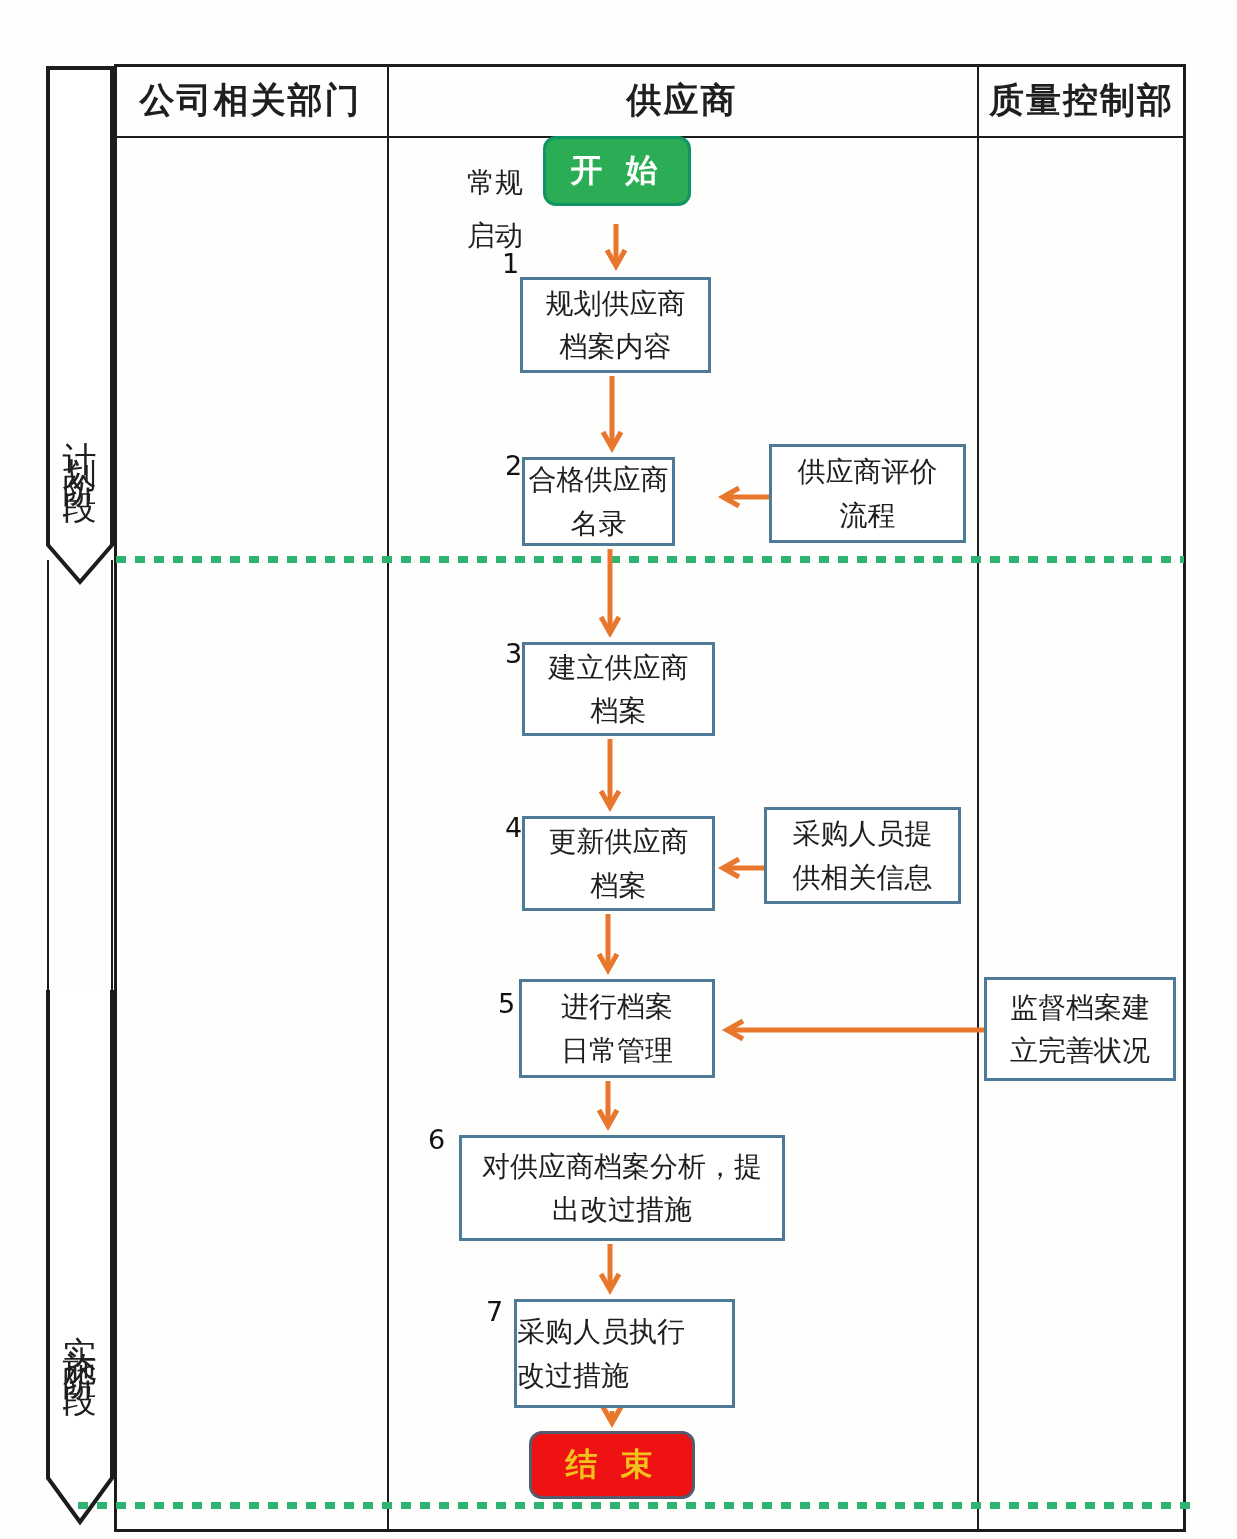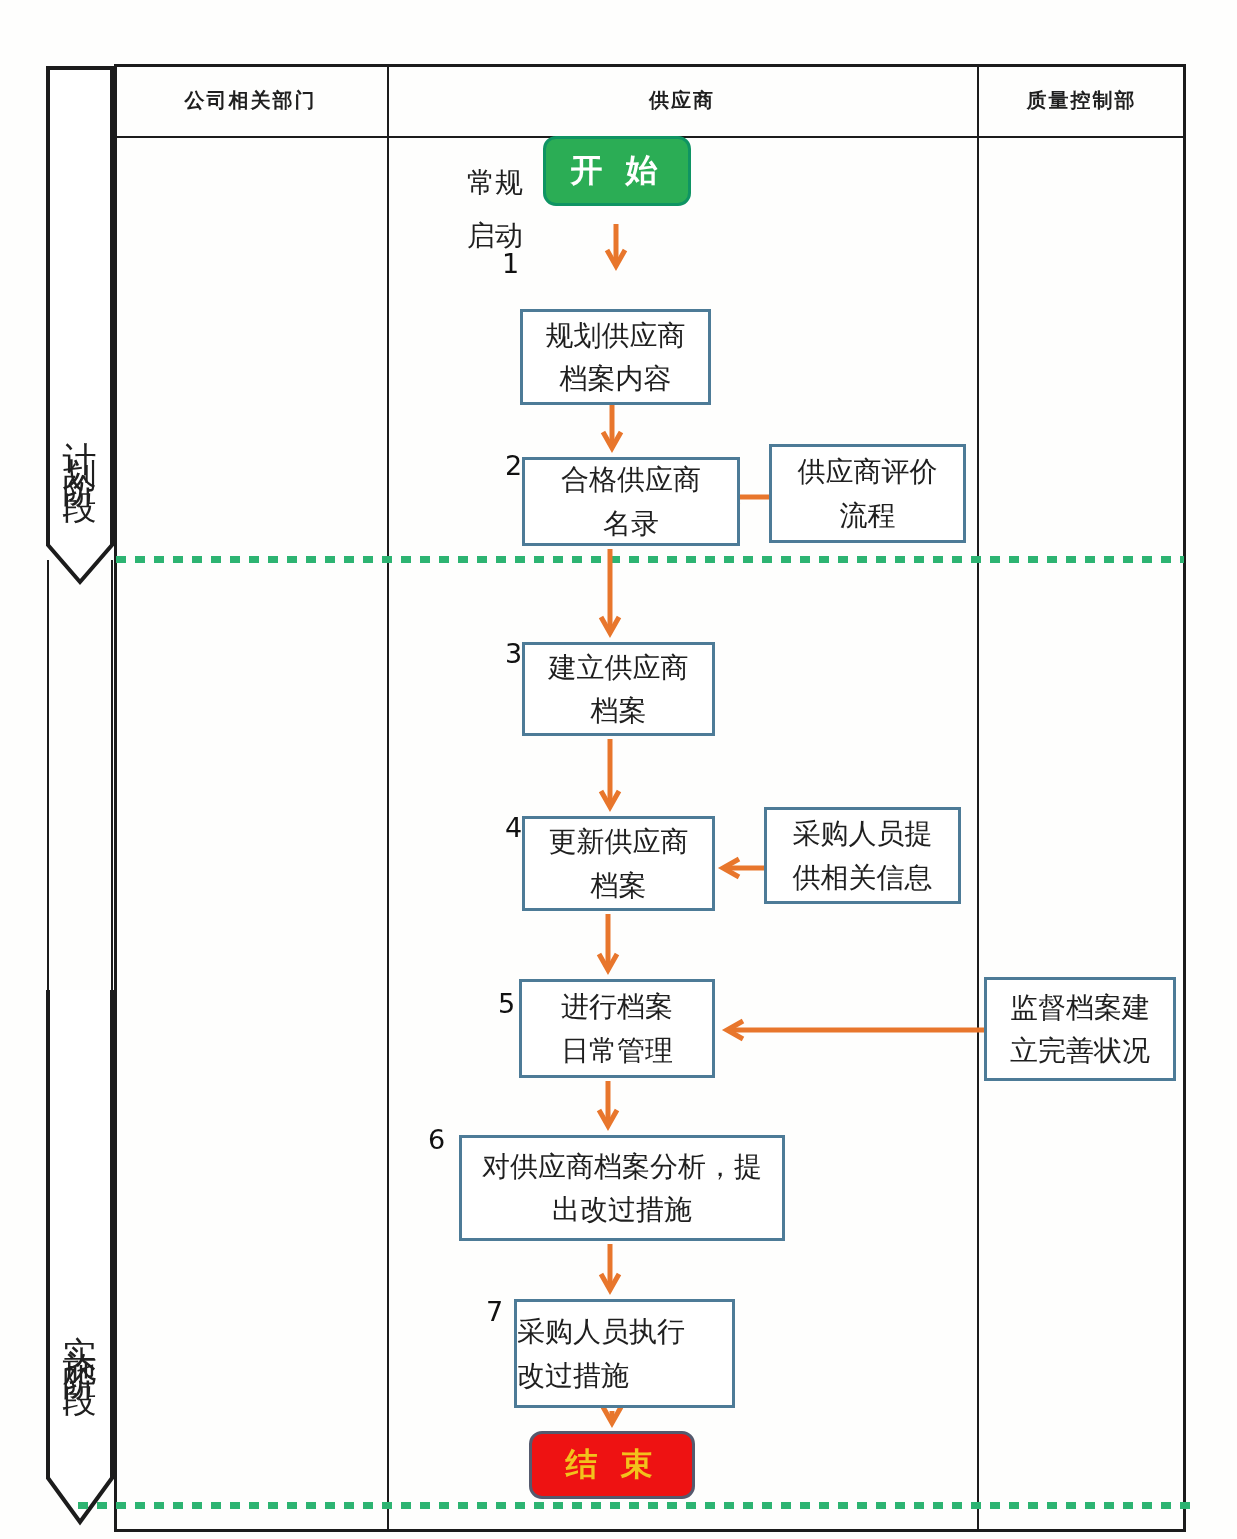--- a/index.html
+++ b/index.html
@@ -10,21 +10,21 @@
   }
   
   .grid-frame{
     position:absolute;left:114px;top:64px;width:1072px;height:1468px;
     box-sizing:border-box;border:3px solid var(--line,#1c1c1c);background:transparent;
   }
   .hline{position:absolute;background:var(--line,#1c1c1c);height:2px;}
   .vline{position:absolute;background:var(--line,#1c1c1c);width:2px;}
   .lane-label{
     position:absolute;top:64px;height:72px;display:flex;align-items:center;justify-content:center;
-    font-weight:bold;font-size:20px;letter-spacing:2px;
+    font-weight:bold;font-size:35px;letter-spacing:2px;
   }
   
   .phase-divider{
     position:absolute;height:7px;
     background:repeating-linear-gradient(90deg,var(--phase-divider,#2db472) 0 10px,transparent 10px 19px);
   }
   
   .phase-label{
     position:absolute;writing-mode:vertical-rl;text-orientation:upright;
     font-size:34px;letter-spacing:16px;display:flex;align-items:center;justify-content:center;
@@ -111,27 +111,27 @@
     <line class="flow-arrow" x1="612" y1="1411" x2="612" y2="1423" marker-end="url(#chev)"></line>
     <line class="flow-arrow" x1="769" y1="497" x2="723" y2="497" marker-end="url(#chev)"></line>
     <line class="flow-arrow" x1="764" y1="868" x2="723" y2="868" marker-end="url(#chev)"></line>
     <line class="flow-arrow" x1="984" y1="1030" x2="727" y2="1030" marker-end="url(#chev)"></line>
   </svg>
 
   <div class="node terminal start" style="left:543px;top:136px;width:148px;height:70px;">开 始</div>
   <div class="node terminal end" style="left:529px;top:1431px;width:166px;height:68px;">结 束</div>
 
   <span class="step-num" style="left:502px;top:248px;">1</span>
-  <div class="node" style="left:520px;top:277px;width:191px;height:96px;margin-top:32px;">
+  <div class="node" style="left:520px;top:277px;width:191px;height:96px;">
     <span class="l">规划供应商</span>
     <span class="l">档案内容</span>
   </div>
 
   <span class="step-num" style="left:505px;top:450px;">2</span>
-  <div class="node" style="left:522px;top:457px;width:218px;height:89px;">
+  <div class="node" style="left:522px;top:457px;width:153px;height:89px;">
     <span class="l">合格供应商</span>
     <span class="l">名录</span>
   </div>
 
   <span class="step-num" style="left:505px;top:638px;">3</span>
   <div class="node" style="left:522px;top:642px;width:193px;height:94px;">
     <span class="l">建立供应商</span>
     <span class="l">档案</span>
   </div>
 

